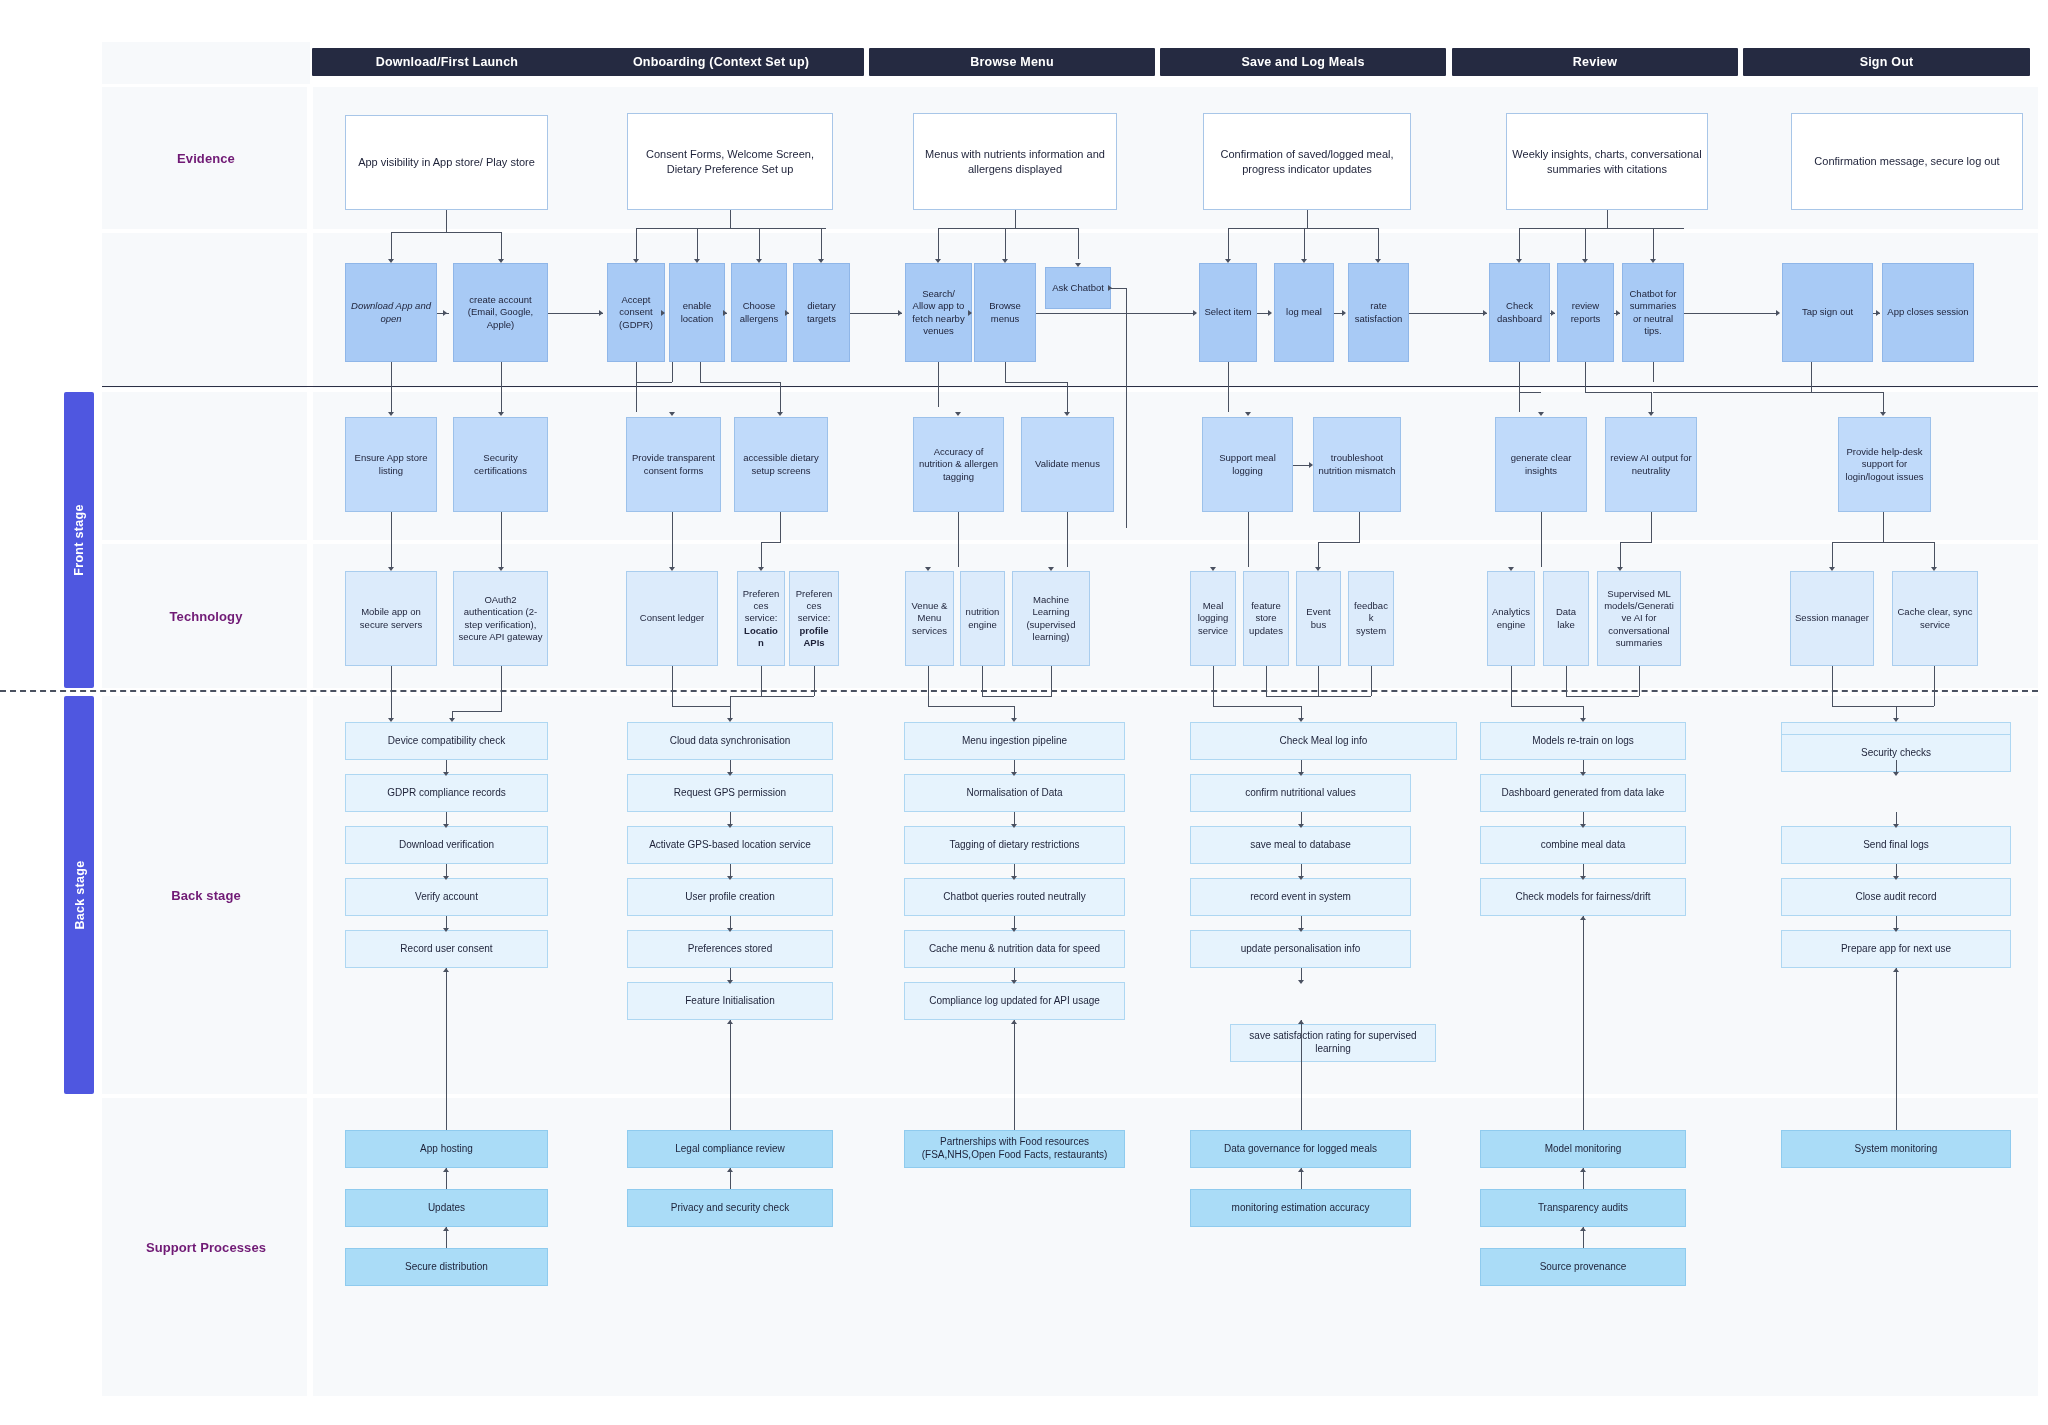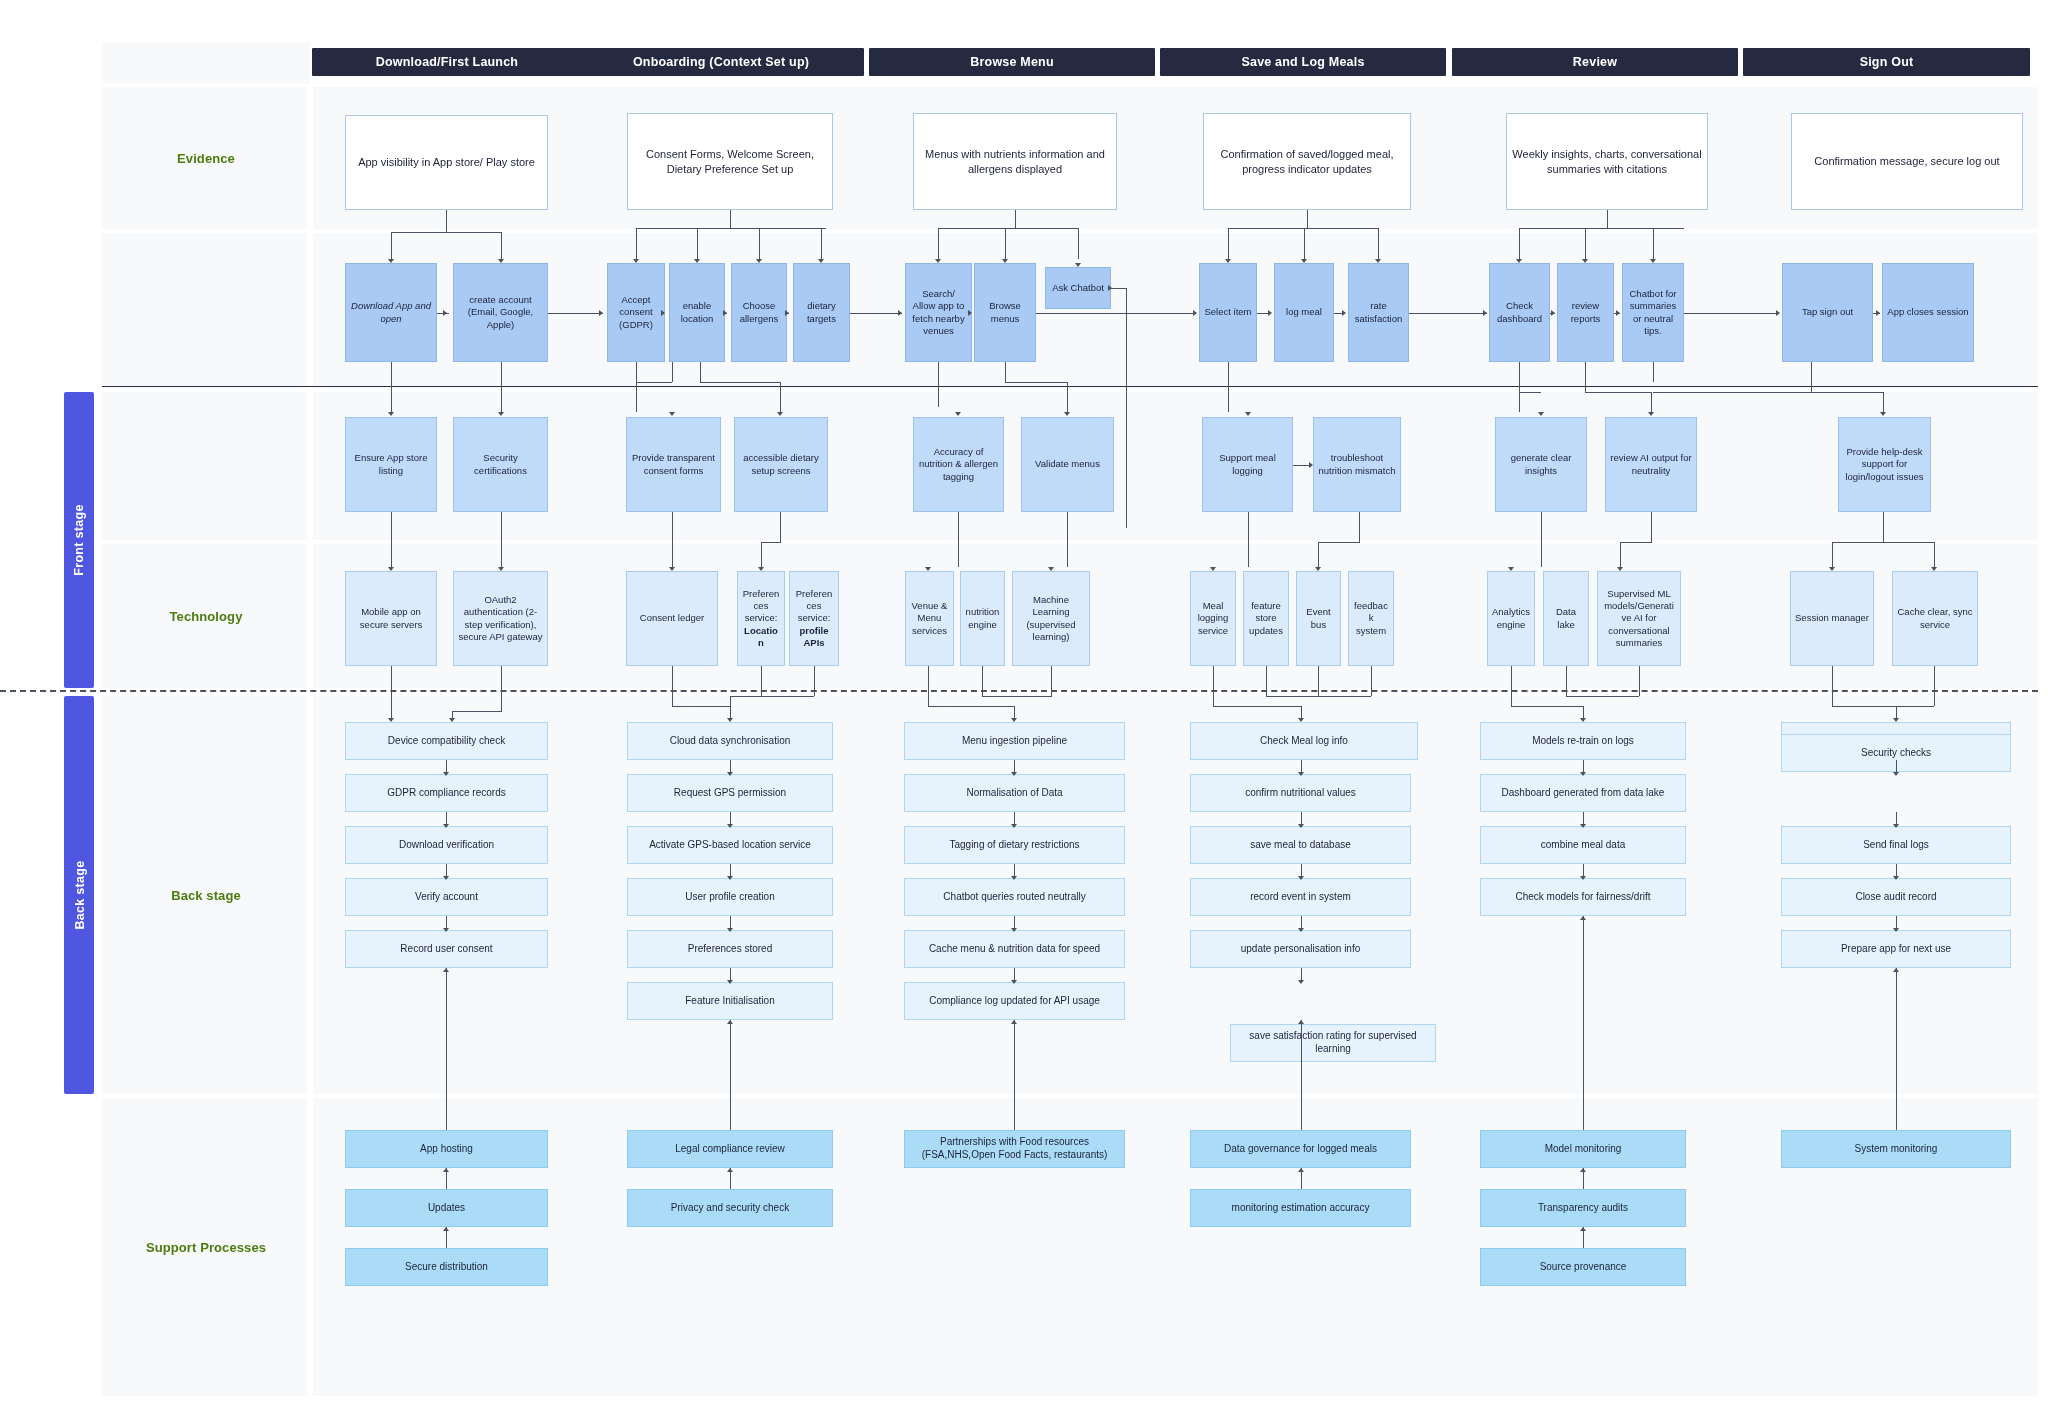--- a/index.html
+++ b/index.html
@@ -40,21 +40,21 @@
 
   
   .row-label {
     position: absolute;
     display: flex;
     align-items: center;
     justify-content: center;
     text-align: center;
     font-size: 13px;
     font-weight: bold;
-    color: #4d7c0f;
+    color: #701a75;
     letter-spacing: .1px;
   }
 
   
   .stage-bar {
     position: absolute;
     background: #4f57e0;
     border-radius: 2px;
     color: #ffffff;
     font-size: 12.5px;
@@ -261,21 +261,21 @@
       <div class="node backstage" style="left: 627px; top: 826px; width: 206px; height: 38px;">Activate GPS-based location service</div>
       <div class="node backstage" style="left: 627px; top: 878px; width: 206px; height: 38px;">User profile creation</div>
       <div class="node backstage" style="left: 627px; top: 930px; width: 206px; height: 38px;">Preferences stored</div>
       <div class="node backstage" style="left: 627px; top: 982px; width: 206px; height: 38px;">Feature Initialisation</div>
       <div class="node backstage" style="left: 904px; top: 722px; width: 221px; height: 38px;">Menu ingestion pipeline</div>
       <div class="node backstage" style="left: 904px; top: 774px; width: 221px; height: 38px;">Normalisation of Data</div>
       <div class="node backstage" style="left: 904px; top: 826px; width: 221px; height: 38px;">Tagging of dietary restrictions</div>
       <div class="node backstage" style="left: 904px; top: 878px; width: 221px; height: 38px;">Chatbot queries routed neutrally</div>
       <div class="node backstage" style="left: 904px; top: 930px; width: 221px; height: 38px;">Cache menu &amp; nutrition data for speed</div>
       <div class="node backstage" style="left: 904px; top: 982px; width: 221px; height: 38px;">Compliance log updated for API usage</div>
-      <div class="node backstage" style="left: 1190px; top: 722px; width: 228px; height: 38px; text-align: center;">Check Meal log info</div>
+      <div class="node backstage" style="left: 1190px; top: 722px; width: 267px; height: 38px; text-align: center;">Check Meal log info</div>
       <div class="node backstage" style="left: 1190px; top: 774px; width: 221px; height: 38px;">confirm nutritional values</div>
       <div class="node backstage" style="left: 1190px; top: 826px; width: 221px; height: 38px;">save meal to database</div>
       <div class="node backstage" style="left: 1190px; top: 878px; width: 221px; height: 38px;">record event in system</div>
       <div class="node backstage" style="left: 1190px; top: 930px; width: 221px; height: 38px;">update personalisation info</div>
       <div class="node backstage" style="left: 1190px; top: 1024px; width: 206px; height: 38px; margin-left: 40px;">save satisfaction rating for supervised learning</div>
       <div class="node backstage" style="left: 1480px; top: 722px; width: 206px; height: 38px;">Models re-train on logs</div>
       <div class="node backstage" style="left: 1480px; top: 774px; width: 206px; height: 38px;">Dashboard generated from data lake</div>
       <div class="node backstage" style="left: 1480px; top: 826px; width: 206px; height: 38px;">combine meal data</div>
       <div class="node backstage" style="left: 1480px; top: 878px; width: 206px; height: 38px;">Check models for fairness/drift</div>
       <div class="node backstage" style="left: 1781px; top: 722px; width: 230px; height: 38px;">Data synchronisation</div>

